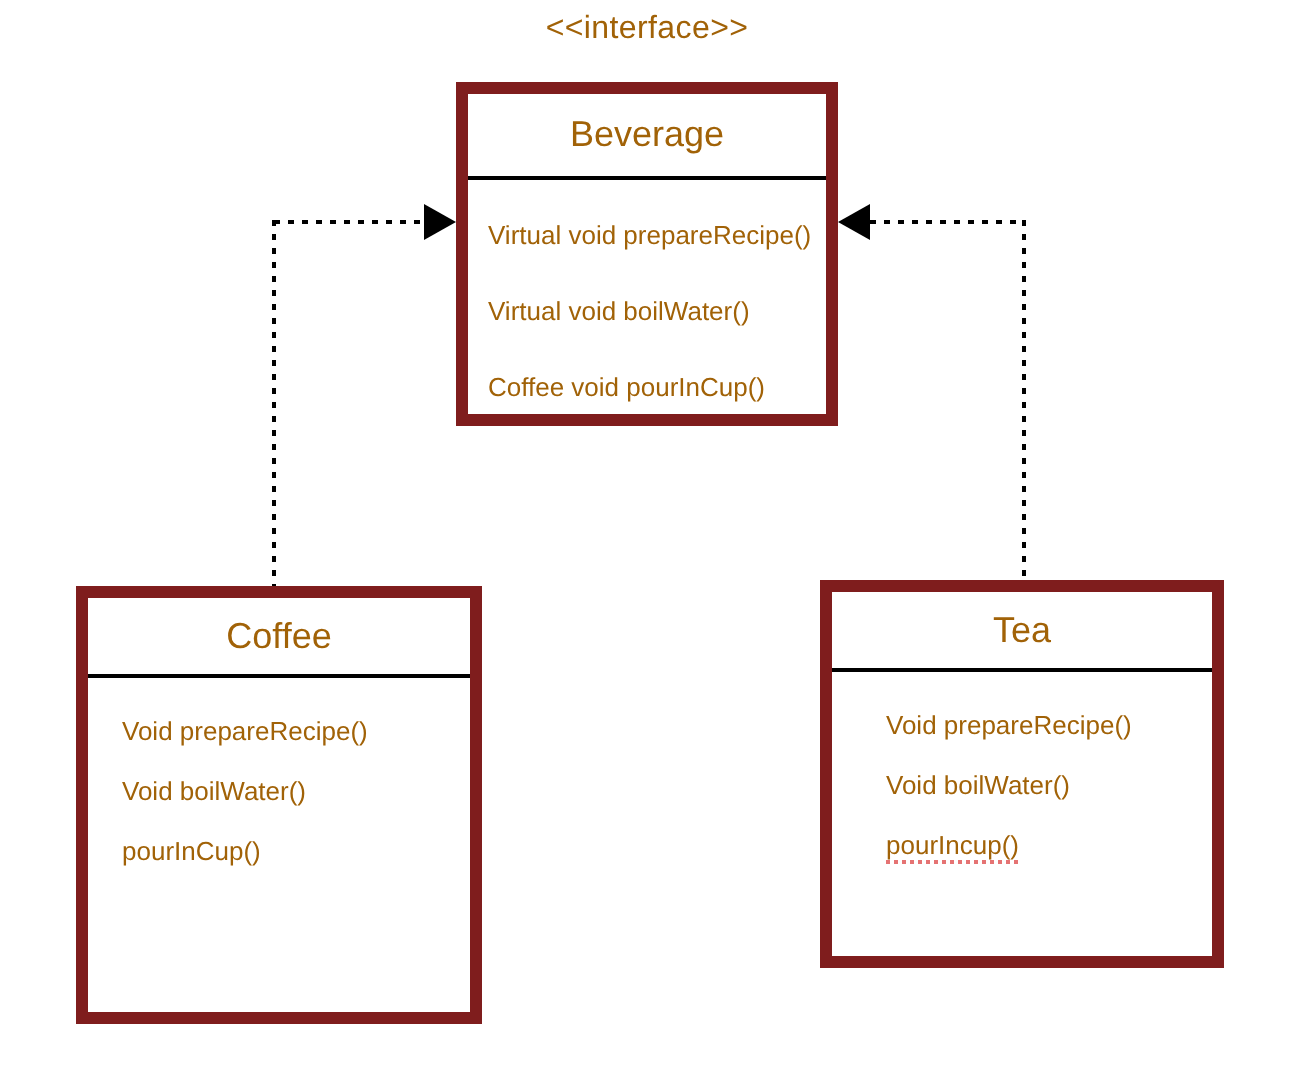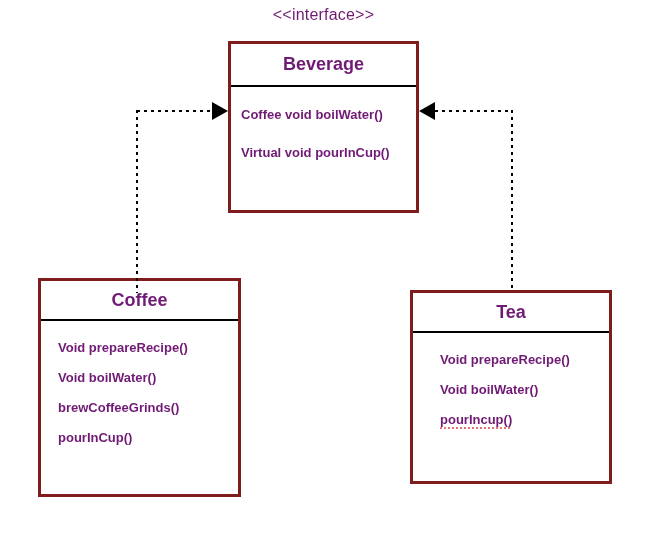--- a/index.html
+++ b/index.html
@@ -1,62 +1,61 @@
 <!DOCTYPE html>
 <html><head>
 <meta charset="utf-8">
 <style>
   html, body { margin: 0; padding: 0; background: #ffffff; }
   #canvas {
     position: relative;
     width: 648px;
     height: 539px;
     background: #ffffff;
-    color: #701a75;
+    color: #a16207;
     font-family: "Liberation Sans", sans-serif;
     overflow: hidden;
   }
 
   .stereotype {
     position: absolute;
     left: 228px;
     top: 6px;
     width: 191px;
     text-align: center;
     font-size: 16px;
     letter-spacing: 0.2px;
   }
 
   .uml-box {
     position: absolute;
     box-sizing: border-box;
     background: #ffffff;
-    border: 3px solid #7f1d1d;
-    font-weight: bold;
+    border: 6px solid #7f1d1d;
   }
   .uml-title {
     box-sizing: border-box;
     display: flex;
     align-items: center;
     justify-content: center;
     border-bottom: 2px solid #000000;
     font-size: 18px;
   }
   .uml-body {
     box-sizing: border-box;
     font-size: 13px;
   }
   .method { white-space: nowrap; }
 
   .beverage { left: 228px; top: 41px; width: 191px; height: 172px; }
   .beverage .uml-title { height: 43px; }
   .beverage .uml-body { padding: 9px 0 0 10px; }
   .beverage .method { height: 38px; line-height: 38px; }
 
-  .coffee { left: 38px; top: 278px; width: 203px; height: 219px; }
+  .coffee { left: 38px; top: 293px; width: 203px; height: 219px; }
   .tea    { left: 410px; top: 290px; width: 202px; height: 194px; }
   .coffee .uml-title, .tea .uml-title { height: 40px; }
   .coffee .uml-body { padding: 12px 0 0 17px; }
   .tea    .uml-body { padding: 12px 0 0 27px; }
   .coffee .method, .tea .method { height: 30px; line-height: 30px; }
 
   .misspelled {
     display: inline-block;
     line-height: normal;
     text-decoration: underline;
@@ -99,31 +98,31 @@
 </head>
 <body>
 
 <div id="canvas">
 
   <div class="stereotype">&lt;&lt;interface&gt;&gt;</div>
 
   <div class="uml-box beverage">
     <div class="uml-title">Beverage</div>
     <div class="uml-body">
-      <div class="method">Coffee void boilWater()</div>
-      <div class="method">Virtual void pourInCup()</div>
+      <div class="method">Virtual void prepareRecipe()</div>
+      <div class="method">Virtual void boilWater()</div>
+      <div class="method">Coffee void pourInCup()</div>
     </div>
   </div>
 
   <div class="uml-box coffee">
     <div class="uml-title">Coffee</div>
     <div class="uml-body">
       <div class="method">Void prepareRecipe()</div>
       <div class="method">Void boilWater()</div>
-      <div class="method">brewCoffeeGrinds()</div>
       <div class="method">pourInCup()</div>
     </div>
   </div>
 
   <div class="uml-box tea">
     <div class="uml-title">Tea</div>
     <div class="uml-body">
       <div class="method">Void prepareRecipe()</div>
       <div class="method">Void boilWater()</div>
       <div class="method"><span class="misspelled">pourIncup()</span></div>

